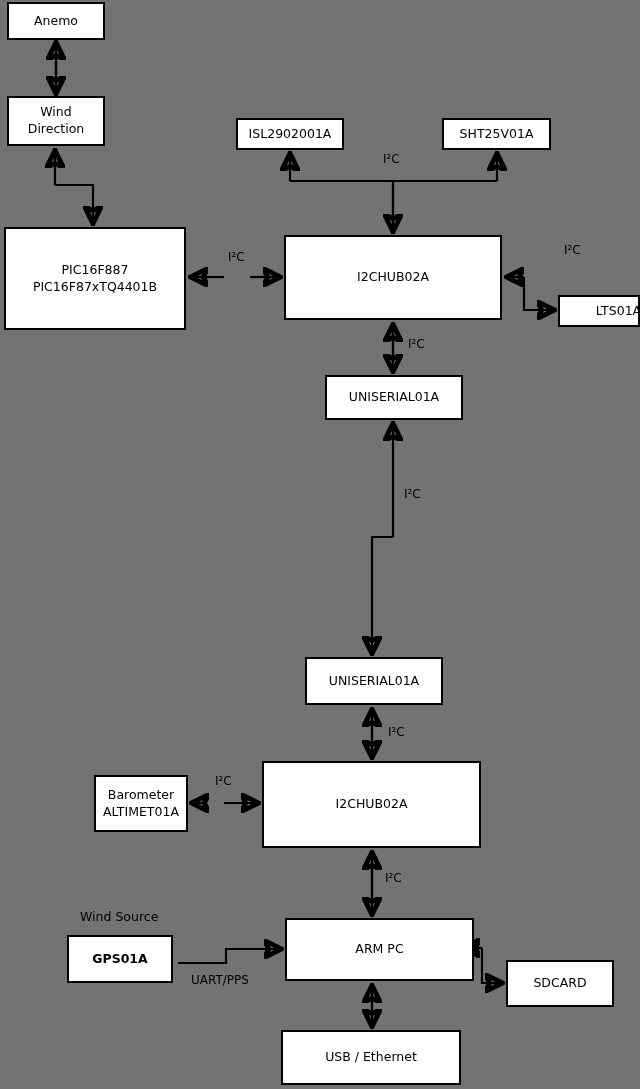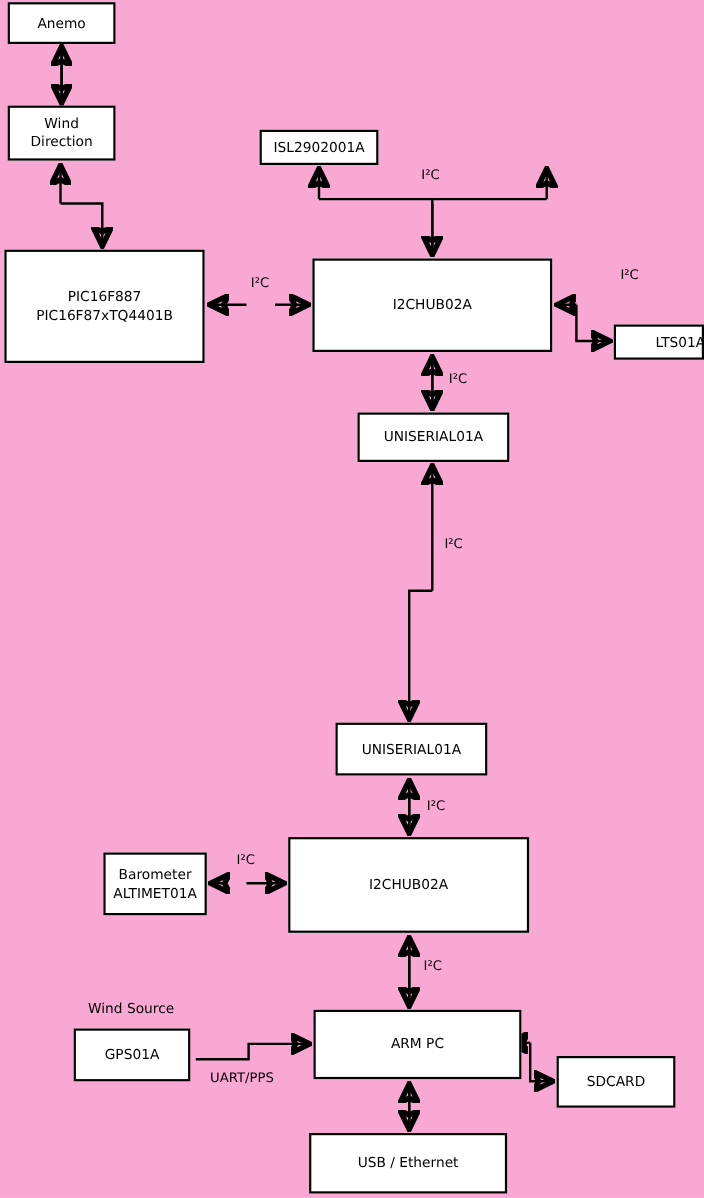--- a/index.html
+++ b/index.html
@@ -4,21 +4,21 @@
 <style>
   html, body {
     margin: 0;
     padding: 0;
     background: #ffffff;
   }
   #canvas {
     position: relative;
     width: 640px;
     height: 1089px;
-    background: #f9a8d4;
+    background: #737373;
     font-family: "DejaVu Sans", "Liberation Sans", sans-serif;
     overflow: hidden;
   }
   .node {
     position: absolute;
     box-sizing: border-box;
     border: 2px solid #000000;
     background: #ffffff;
     display: flex;
     align-items: center;
@@ -117,35 +117,36 @@
   <div class="node" style="left:7px;  top:2px;    width:98px;  height:38px;">Anemo</div>
 
   <div class="node" style="left:7px;  top:96px;   width:98px;  height:50px;">Wind
 Direction</div>
 
   <div class="node" style="left:4px;  top:227px;  width:182px; height:103px;">PIC16F887
 PIC16F87xTQ4401B</div>
 
   <div class="node" style="left:236px;top:118px;  width:108px; height:32px;">ISL2902001A</div>
 
+  <div class="node" style="left:442px;top:118px;  width:109px; height:32px;">SHT25V01A</div>
 
   <div class="node" style="left:284px;top:235px;  width:218px; height:85px;">I2CHUB02A</div>
 
   <div class="node" style="left:558px;top:295px;  width:82px;  height:32px;padding-left:39px;">LTS01A</div>
 
   <div class="node" style="left:325px;top:375px;  width:138px; height:45px;">UNISERIAL01A</div>
 
   <div class="node" style="left:305px;top:657px;  width:138px; height:48px;">UNISERIAL01A</div>
 
   <div class="node" style="left:262px;top:761px;  width:219px; height:87px;">I2CHUB02A</div>
 
   <div class="node" style="left:66px; top:775px;  width:94px; height:57px;margin-left:28px;">Barometer
 ALTIMET01A</div>
 
-  <div class="node" style="left:67px; top:935px;  width:106px; height:48px;">GPS01A</div>
+  <div class="node" style="left:67px; top:935px;  width:106px; height:48px;font-weight:bold;">GPS01A</div>
 
   <div class="node" style="left:285px;top:918px;  width:189px; height:63px;">ARM PC</div>
 
   <div class="node" style="left:281px;top:1030px; width:180px; height:55px;">USB / Ethernet</div>
 
   <div class="node" style="left:506px;top:960px;  width:108px; height:47px;">SDCARD</div>
 
   <div class="edge-label" style="left:228px;top:250px;">I²C</div>
 
   <div class="edge-label" style="left:383px;top:152px;">I²C</div>

